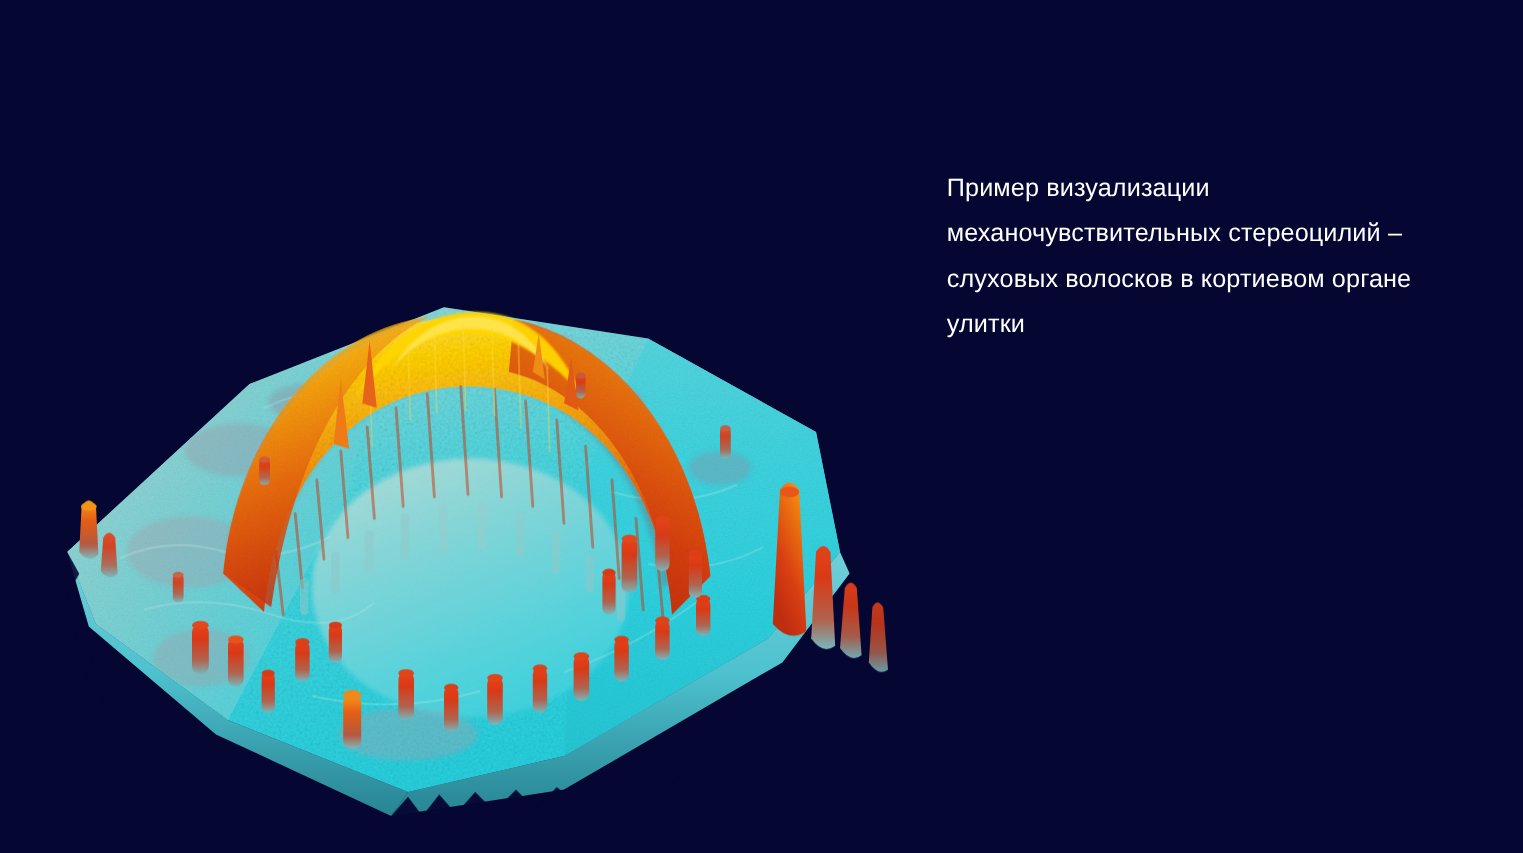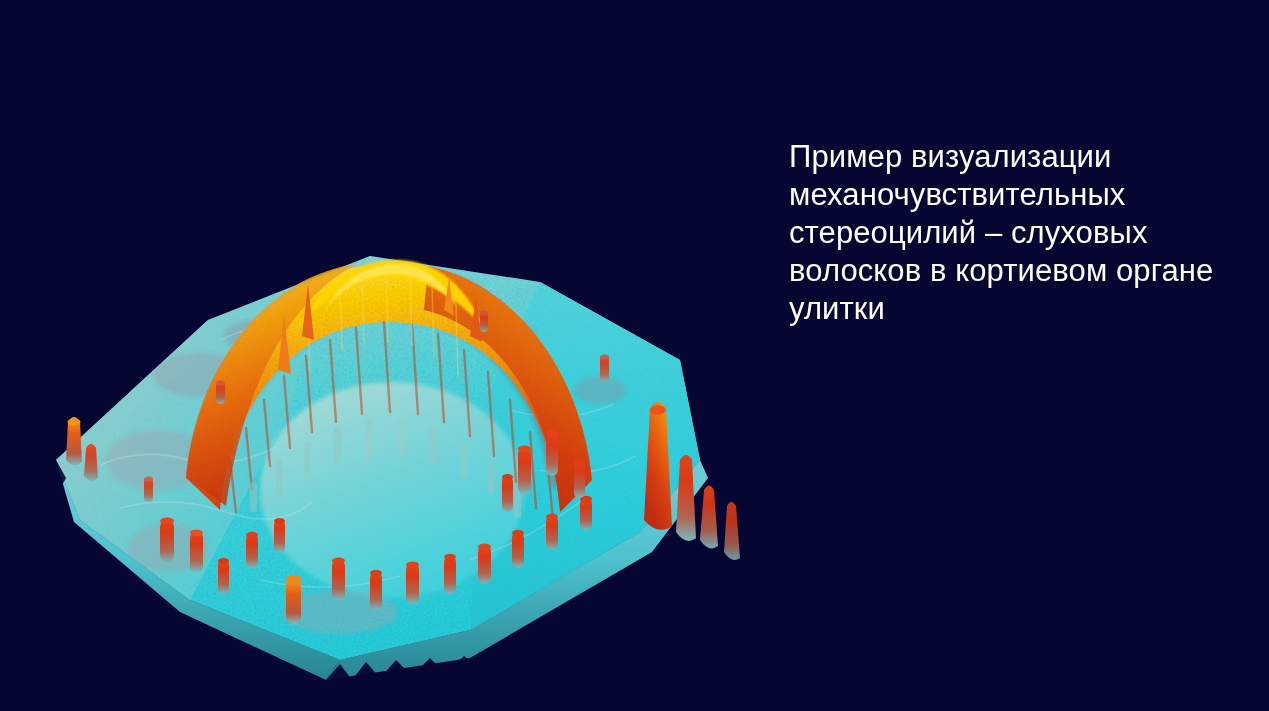--- a/index.html
+++ b/index.html
@@ -336,15 +336,15 @@
         <path d="M286,520 L300,504 L312,520 L326,502 L340,518 L356,500 L372,516
                  L390,498 L406,514 L424,496 L442,510 L460,490 L478,504 L498,482
                  L516,498 L536,474 L556,490 L578,464 L600,480 L620,452 L640,466
                  L660,440 L678,454 L700,424 L700,530 L286,530 Z" opacity="0.96"></path>
         <path d="M16,300 L26,318 L16,336 L30,354 L22,372 L38,388 L30,404 L48,418
                  L40,436 L60,450 L0,470 L0,290 Z" opacity="0.9"></path>
       </g>
     </svg>
   </div>
 
-  <div id="caption" style="color: rgb(255, 255, 255); font-size: 31px; line-height: 38px;">Пример визуализации механочувствительных стереоцилий – слуховых волосков в кортиевом органе улитки</div>
+  <div id="caption" style="color: rgb(255, 255, 255); font-size: 21px; line-height: 38px;">Пример визуализации механочувствительных стереоцилий – слуховых волосков в кортиевом органе улитки</div>
 
 </div>
 
 </body></html>

